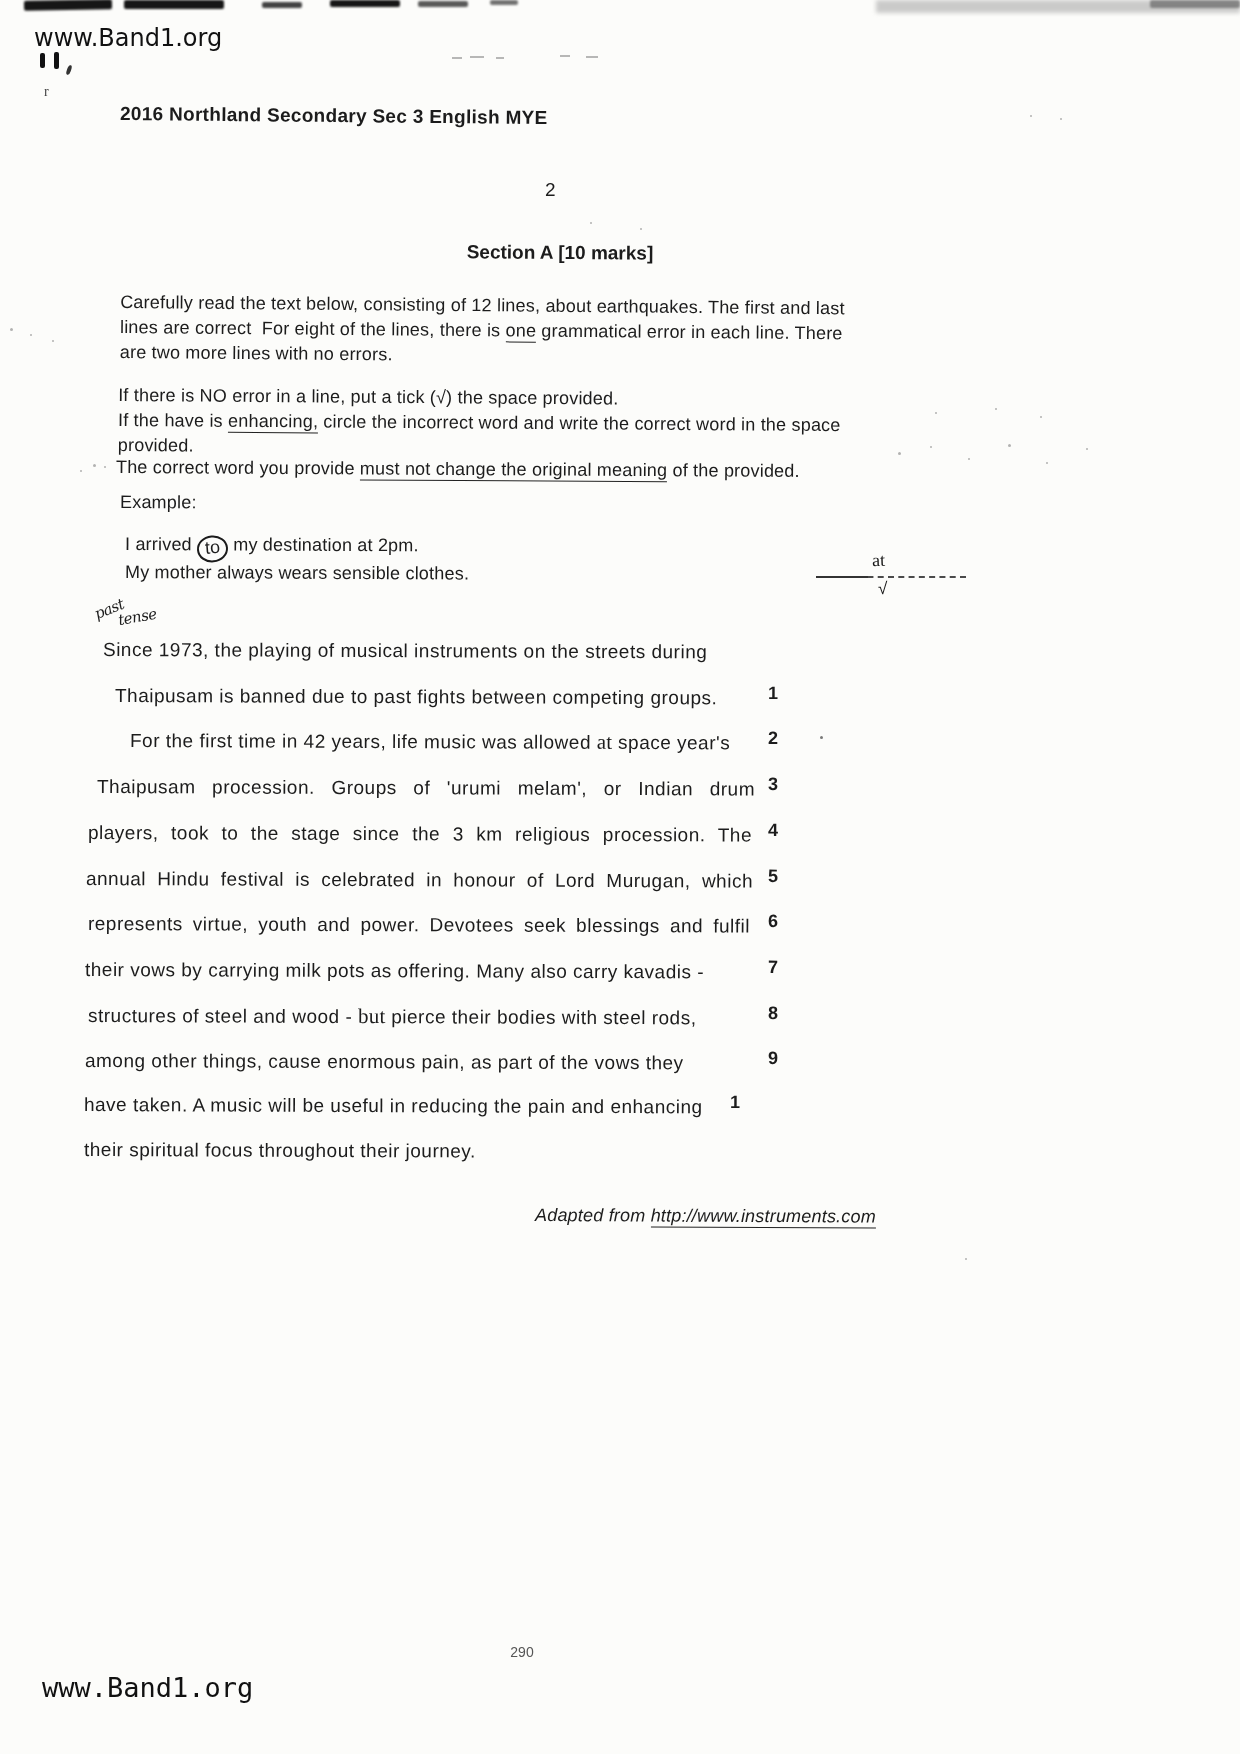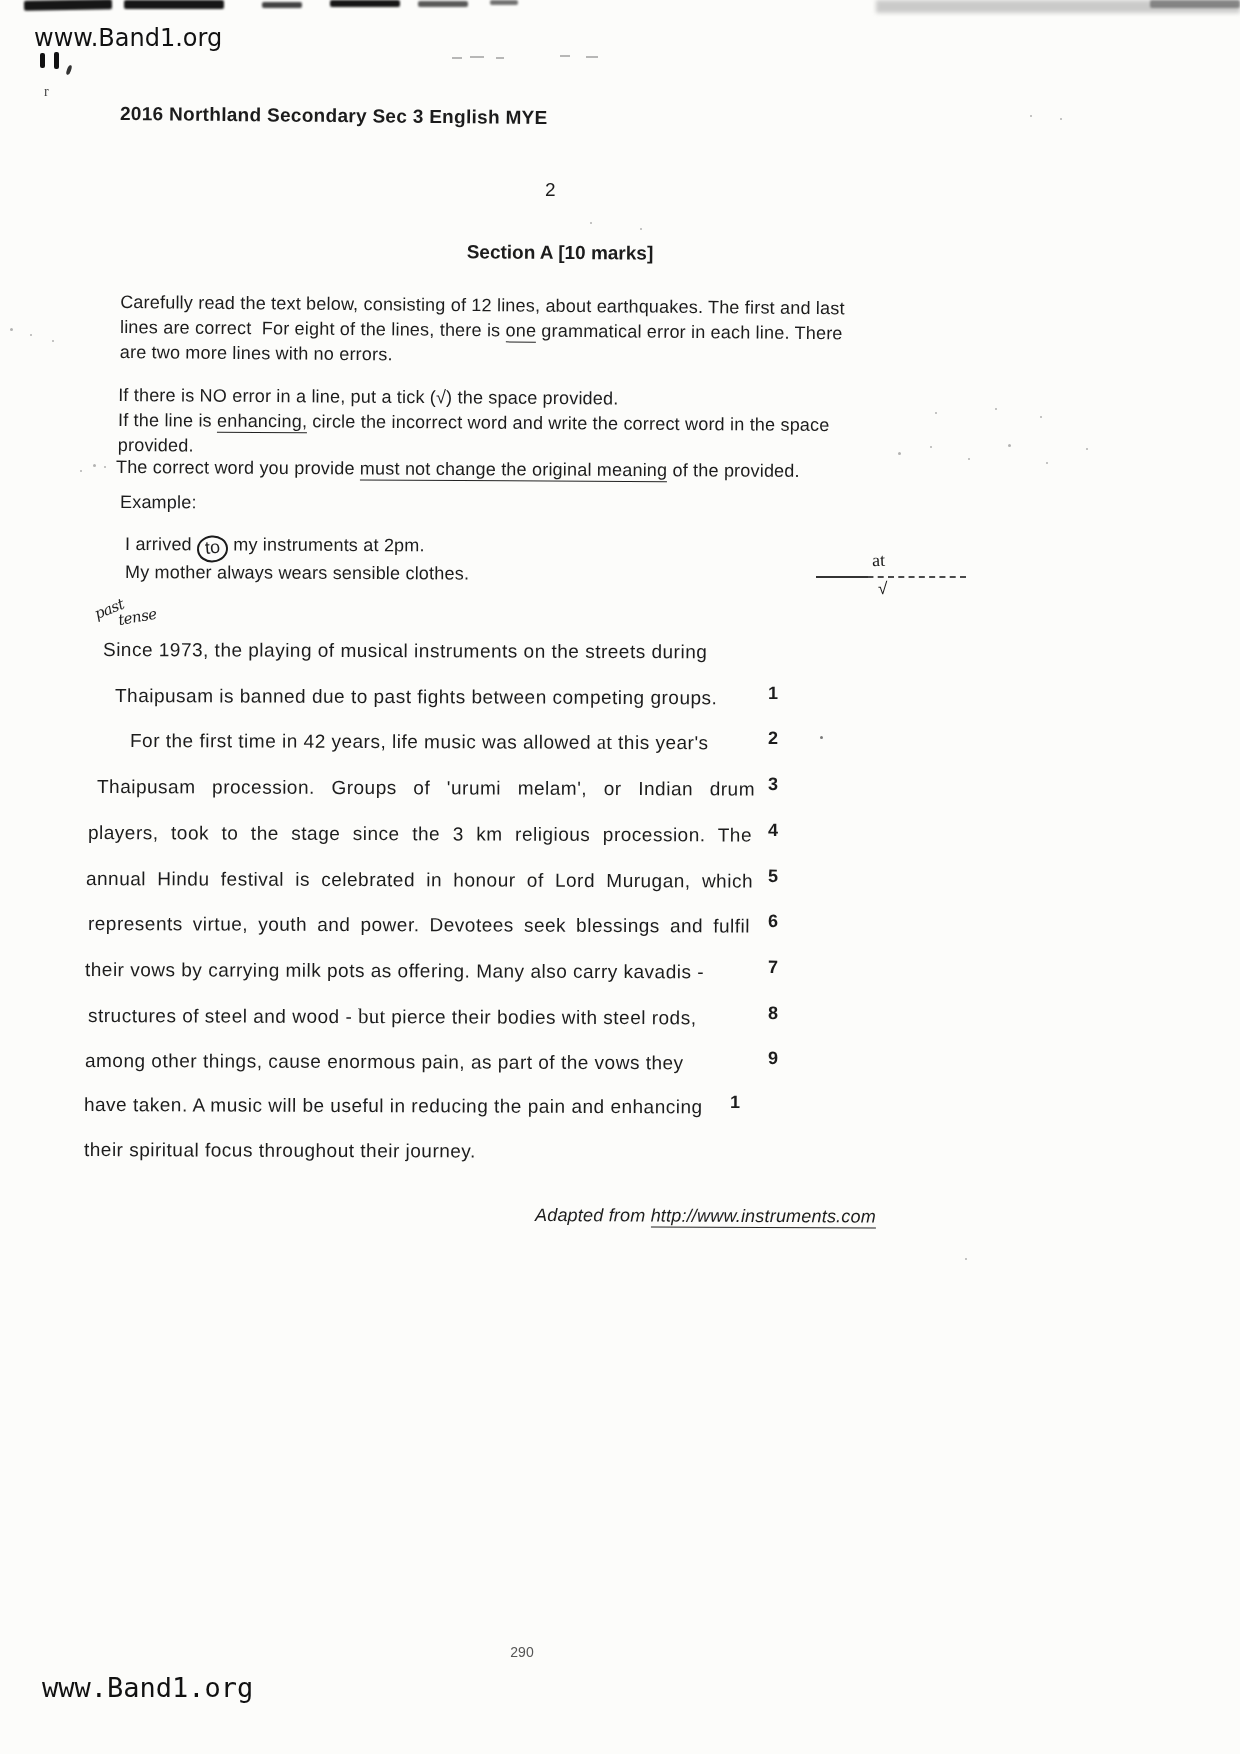--- a/index.html
+++ b/index.html
@@ -79,46 +79,46 @@
   <div class="abs section-title tilt" style="left:420px;top:241px;">Section A [10 marks]</div>
 
   <div class="abs ins tilt" style="left:120px;top:290px;transform:rotate(0.5deg);">
     <div class="nowrap">Carefully read the text below, consisting of 12 lines, about earthquakes. The first and last</div>
     <div class="nowrap"><span>lines are correct&nbsp; For eight of the lines, there is </span><span class="u">one</span><span> grammatical error in each line. There</span></div>
     <div class="nowrap">are two more lines with no errors.</div>
   </div>
 
   <div class="abs ins tilt" style="left:118px;top:383px;transform:rotate(0.4deg);">
     <div class="nowrap">If there is NO error in a line, put a tick (√) the space provided.</div>
-    <div class="nowrap"><span>If the line is </span><span class="u">enhancing,</span><span> circle the incorrect word and write the correct word in the space</span></div>
+    <div class="nowrap"><span>If the have is </span><span class="u">enhancing,</span><span> circle the incorrect word and write the correct word in the space</span></div>
     <div class="nowrap">provided.</div>
   </div>
 
   <div class="abs ins tilt nowrap" style="left:116px;top:455px;transform:rotate(0.33deg);"><span>The correct word you provide </span><span class="u">must not change the original meaning</span><span> of the provided.</span></div>
 
   <div class="abs ins tilt" style="left:120px;top:490px;transform:rotate(0.3deg);">Example:</div>
 
-  <div class="abs example-line" style="left:125px;top:534px;"><span>I arrived</span><span class="circled">to</span><span>my instruments at 2pm.</span></div>
+  <div class="abs example-line" style="left:125px;top:534px;"><span>I arrived</span><span class="circled">to</span><span>my destination at 2pm.</span></div>
   <div class="abs example-line" style="left:125px;top:562px;">My mother always wears sensible clothes.</div>
 
   <div class="abs ans-widget" style="left:816px;top:552px;">
     <span class="ans-word">at</span>
     <div class="ans-line-dash"></div>
     <div class="ans-line-solid"></div>
     <span class="ans-tick">√</span>
   </div>
 
   <div class="abs" style="left:94px;top:594px;width:100px;height:42px;">
     <span class="hw hw-w1">past</span>
     <span class="hw hw-w2">tense</span>
   </div>
 
   <div class="abs pline" style="left:103px;top:637px;"><span>Since 1973, the playing of musical instruments on the streets during</span><span class="odd-word"></span><span></span></div>
   <div class="abs pline" style="left:115px;top:683px;"><span>Thaipusam is banned due to past fights between competing groups.</span><span class="odd-word"></span><span></span></div>
-  <div class="abs pline" style="left:130px;top:728px;"><span>For the first time in 42 years, life music was allowed </span><span class="odd-word">at</span><span> this year's</span></div>
+  <div class="abs pline" style="left:130px;top:728px;"><span>For the first time in 42 years, life music was allowed </span><span class="odd-word">at</span><span> space year's</span></div>
   <div class="abs pline just" style="left:97px;top:774px;width:658px;"><span>Thaipusam procession. Groups of 'urumi melam', or Indian drum</span><span class="odd-word"></span><span></span></div>
   <div class="abs pline just" style="left:88px;top:820px;width:664px;"><span>players, took to the stage since the 3 km religious procession. The</span><span class="odd-word"></span><span></span></div>
   <div class="abs pline just" style="left:86px;top:866px;width:667px;"><span>annual Hindu festival is celebrated in honour of Lord Murugan, which</span><span class="odd-word"></span><span></span></div>
   <div class="abs pline just" style="left:88px;top:911px;width:662px;"><span>represents virtue, youth and power. Devotees seek blessings and fulfil</span><span class="odd-word"></span><span></span></div>
   <div class="abs pline" style="left:85px;top:957px;"><span>their vows by carrying milk pots as offering. Many also carry kavadis -</span><span class="odd-word"></span><span></span></div>
   <div class="abs pline" style="left:88px;top:1003px;"><span>structures of steel and wood - </span><span class="odd-word">but</span><span> pierce their bodies with steel rods,</span></div>
   <div class="abs pline" style="left:85px;top:1048px;"><span>among other things, cause enormous pain, as part of the vows they</span><span class="odd-word"></span><span></span></div>
   <div class="abs pline" style="left:84px;top:1092px;"><span>have taken. A music will be useful in reducing the pain and enhancing</span><span class="odd-word"></span><span></span></div>
   <div class="abs pline" style="left:84px;top:1137px;"><span>their spiritual focus throughout their journey.</span><span class="odd-word"></span><span></span></div>
 

